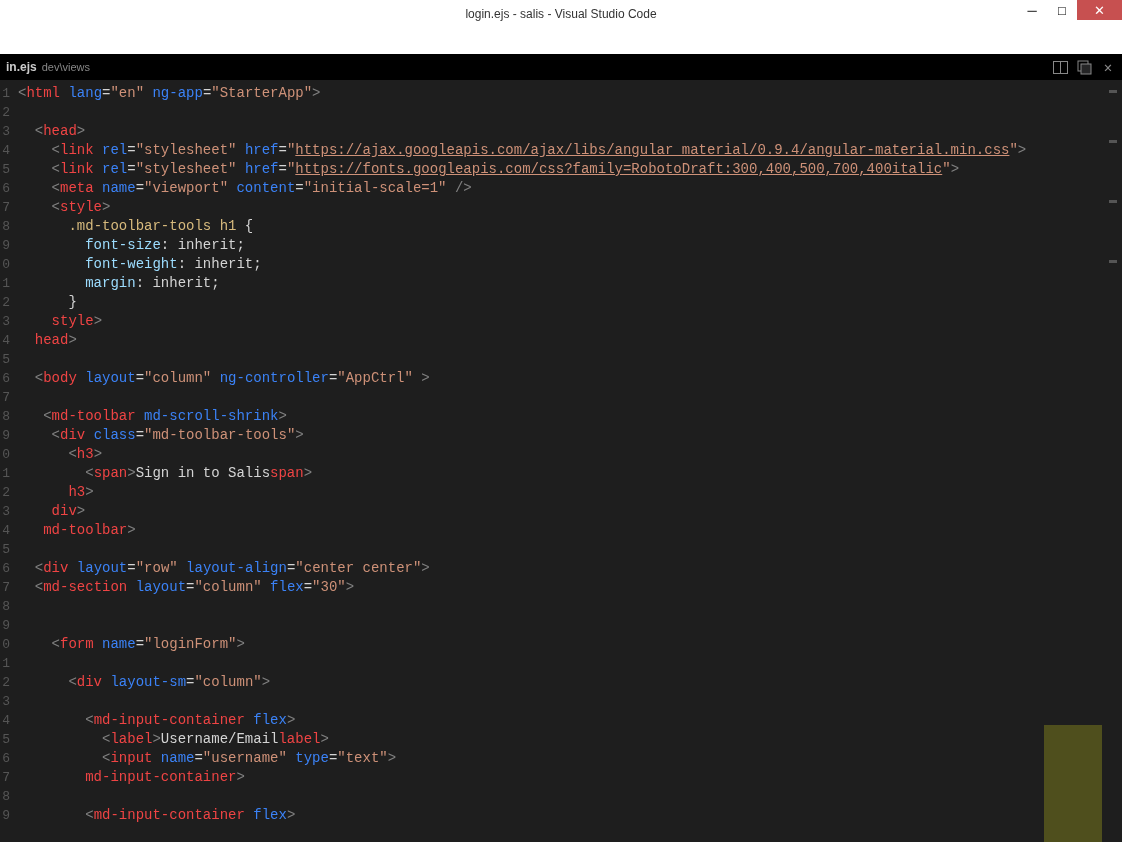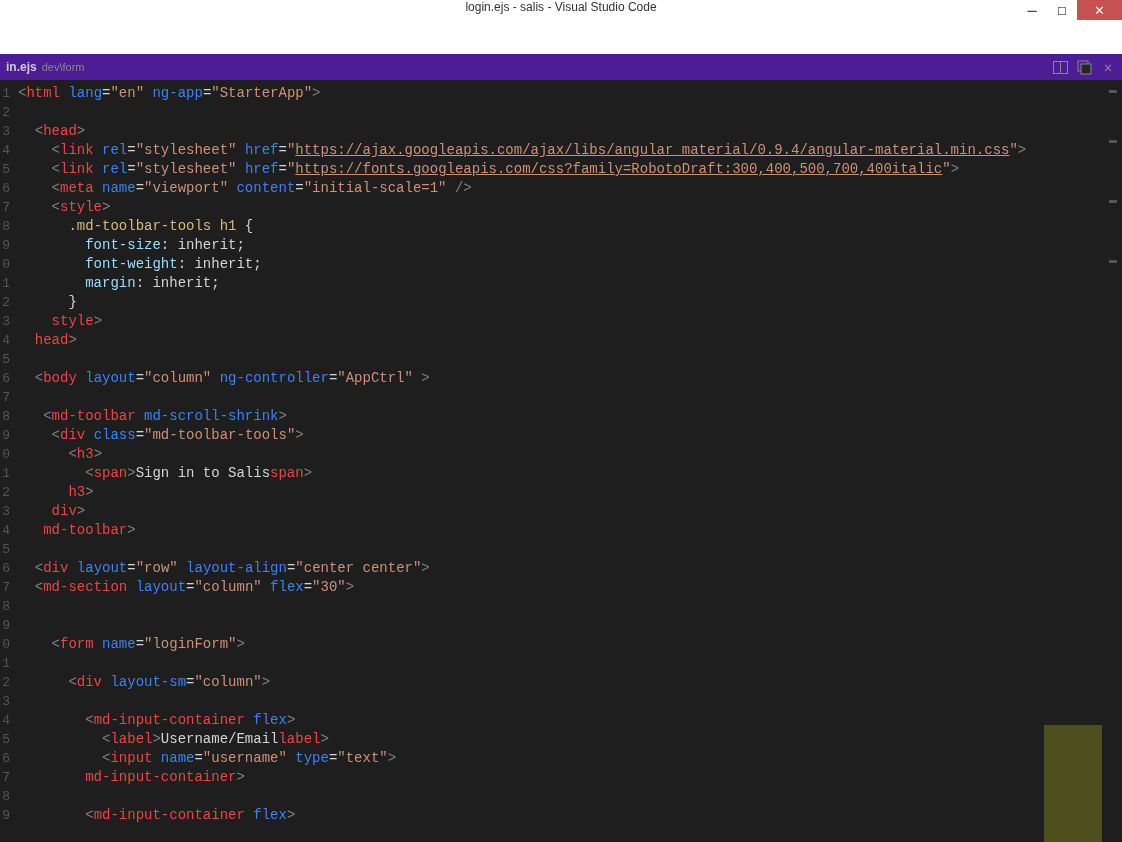--- a/index.html
+++ b/index.html
@@ -9,20 +9,21 @@
   font-family:Consolas,'Courier New',monospace;
   font-size:14px;
   overflow:hidden;
   position:relative;
 }
 .titlebar {
   height:27px;
   background:#fff;
   display:flex;
   justify-content:center;
+  align-items:center;
   position:relative;
   font-family:"Segoe UI",Tahoma,sans-serif;
   font-size:12px;
   color:#333;
 }
 .titlebar .title { }
 .window-controls {
   position:absolute;
   right:0; top:0;
   display:flex;
@@ -41,21 +42,21 @@
   background:#c75050;
   color:#fff;
   width:45px;
 }
 .menu-area {
   height:27px;
   background:#fff;
 }
 .tab-bar {
   height:26px;
-  background:#4c1d95;
+  background:#000000;
   display:flex;
   align-items:center;
   justify-content:space-between;
   padding-right:6px;
   gap:44px;
 }
 .tab-left { display:flex; align-items:center; height:100%; }
 .tab {
   display:flex;
   align-items:center;
@@ -130,21 +131,21 @@
     <div>□</div>
     <div class="close-btn">✕</div>
   </div>
 </div>
 <div class="menu-area"></div>
 
 <div class="tab-bar">
   <div class="tab-left">
     <div class="tab">
       <span class="fname">in.ejs</span>
-      <span class="fpath">dev\form</span>
+      <span class="fpath">dev\views</span>
     </div>
   </div>
   <div class="tab-right">
     <div class="tab-icon">
       <svg width="15" height="13" viewBox="0 0 15 13">
           <rect x="0.5" y="0.5" width="14" height="12" fill="none" stroke="#888"></rect>
           <line x1="7.5" y1="0" x2="7.5" y2="13" stroke="#888"></line>
         </svg>
     </div>
     <div class="tab-icon">

